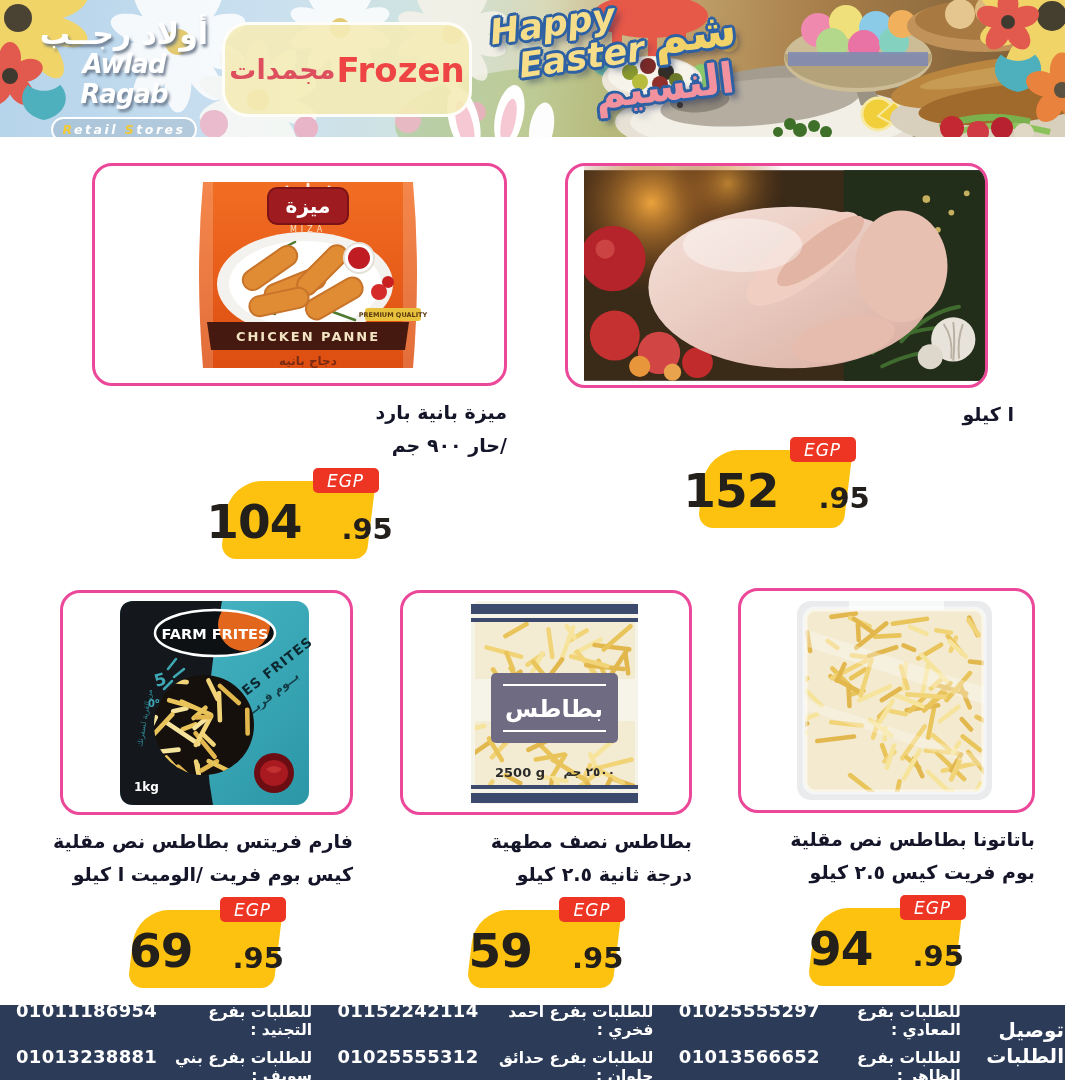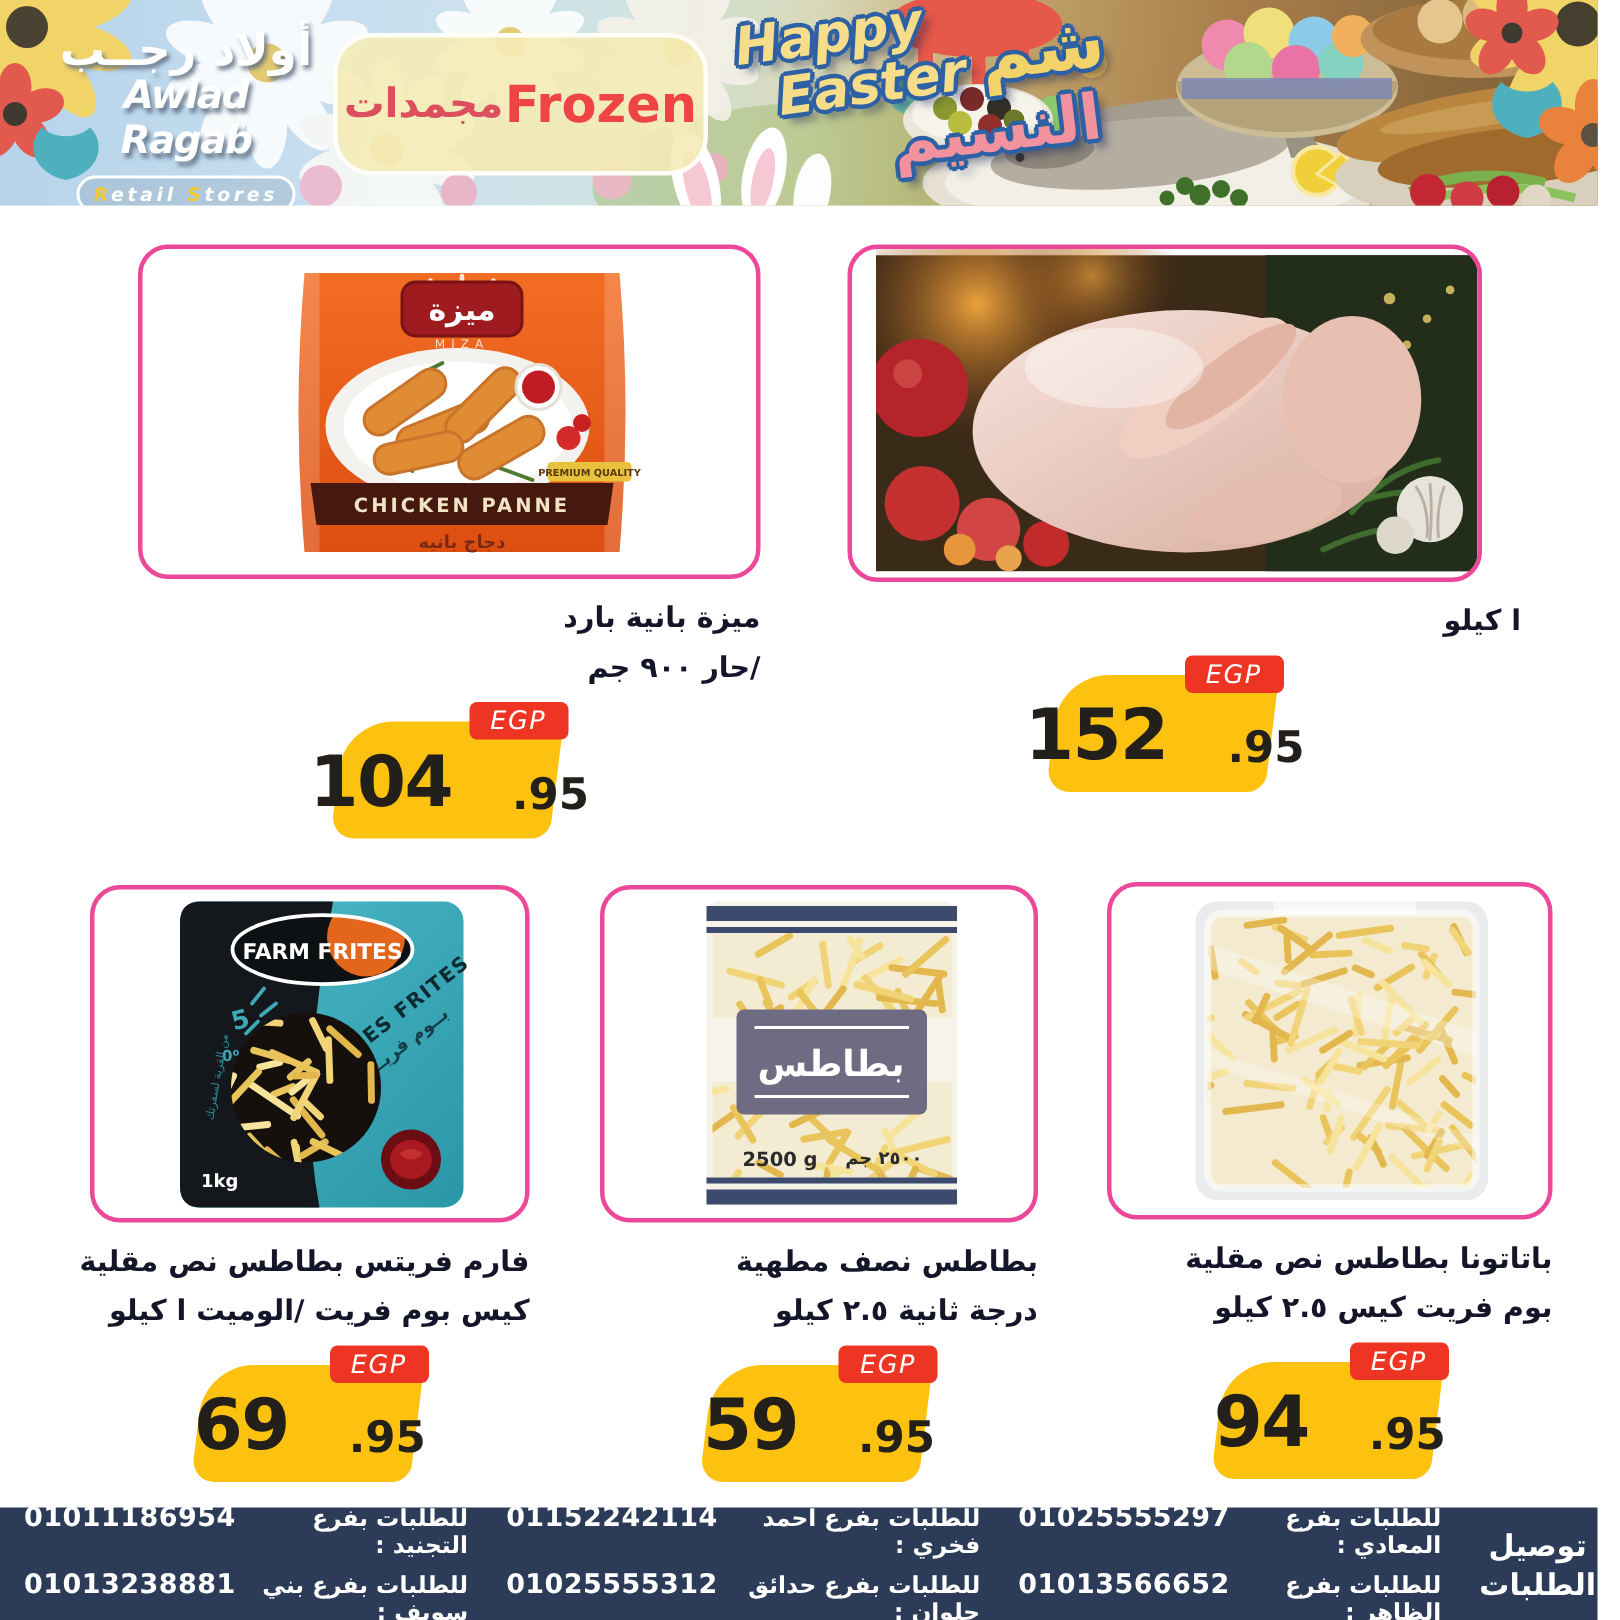--- a/index.html
+++ b/index.html
@@ -58,21 +58,21 @@
     border-radius:32px 8px 12px 16px;transform:skewX(-7deg);}
   .pval{position:absolute;top:14px;left:0;width:158px;height:78px;display:flex;align-items:center;
     justify-content:center;color:#23201c;font-weight:bold;z-index:2;gap:40px;}
   .pval .int{font-size:47px;letter-spacing:-1px;}
   .pval .dec{font-size:29px;margin-top:16px;}
 
   
   .footer{position:absolute;left:0;top:1005px;width:1080px;height:75px;background:#2c3b57;
     display:flex;align-items:center;justify-content:space-between;padding:0 16px;
     box-sizing:border-box;color:#fff;font-weight:bold;z-index:4;}
-  .delivery{text-align:center;font-size:20px;line-height:26px;}
+  .delivery{font-size:20px;line-height:26px;}
   .fcol{display:flex;flex-direction:column;gap:7px;}
   .fc1{width:282px;} .fc2{width:316px;} .fc3{width:296px;}
   .frow{display:flex;justify-content:space-between;align-items:baseline;gap:12px;}
   .frow .lbl{font-size:15.5px;}
   .frow .ph{font-size:18px;letter-spacing:.3px;}
 </style>
 </head>
 <body>
 
 <div class="page">

